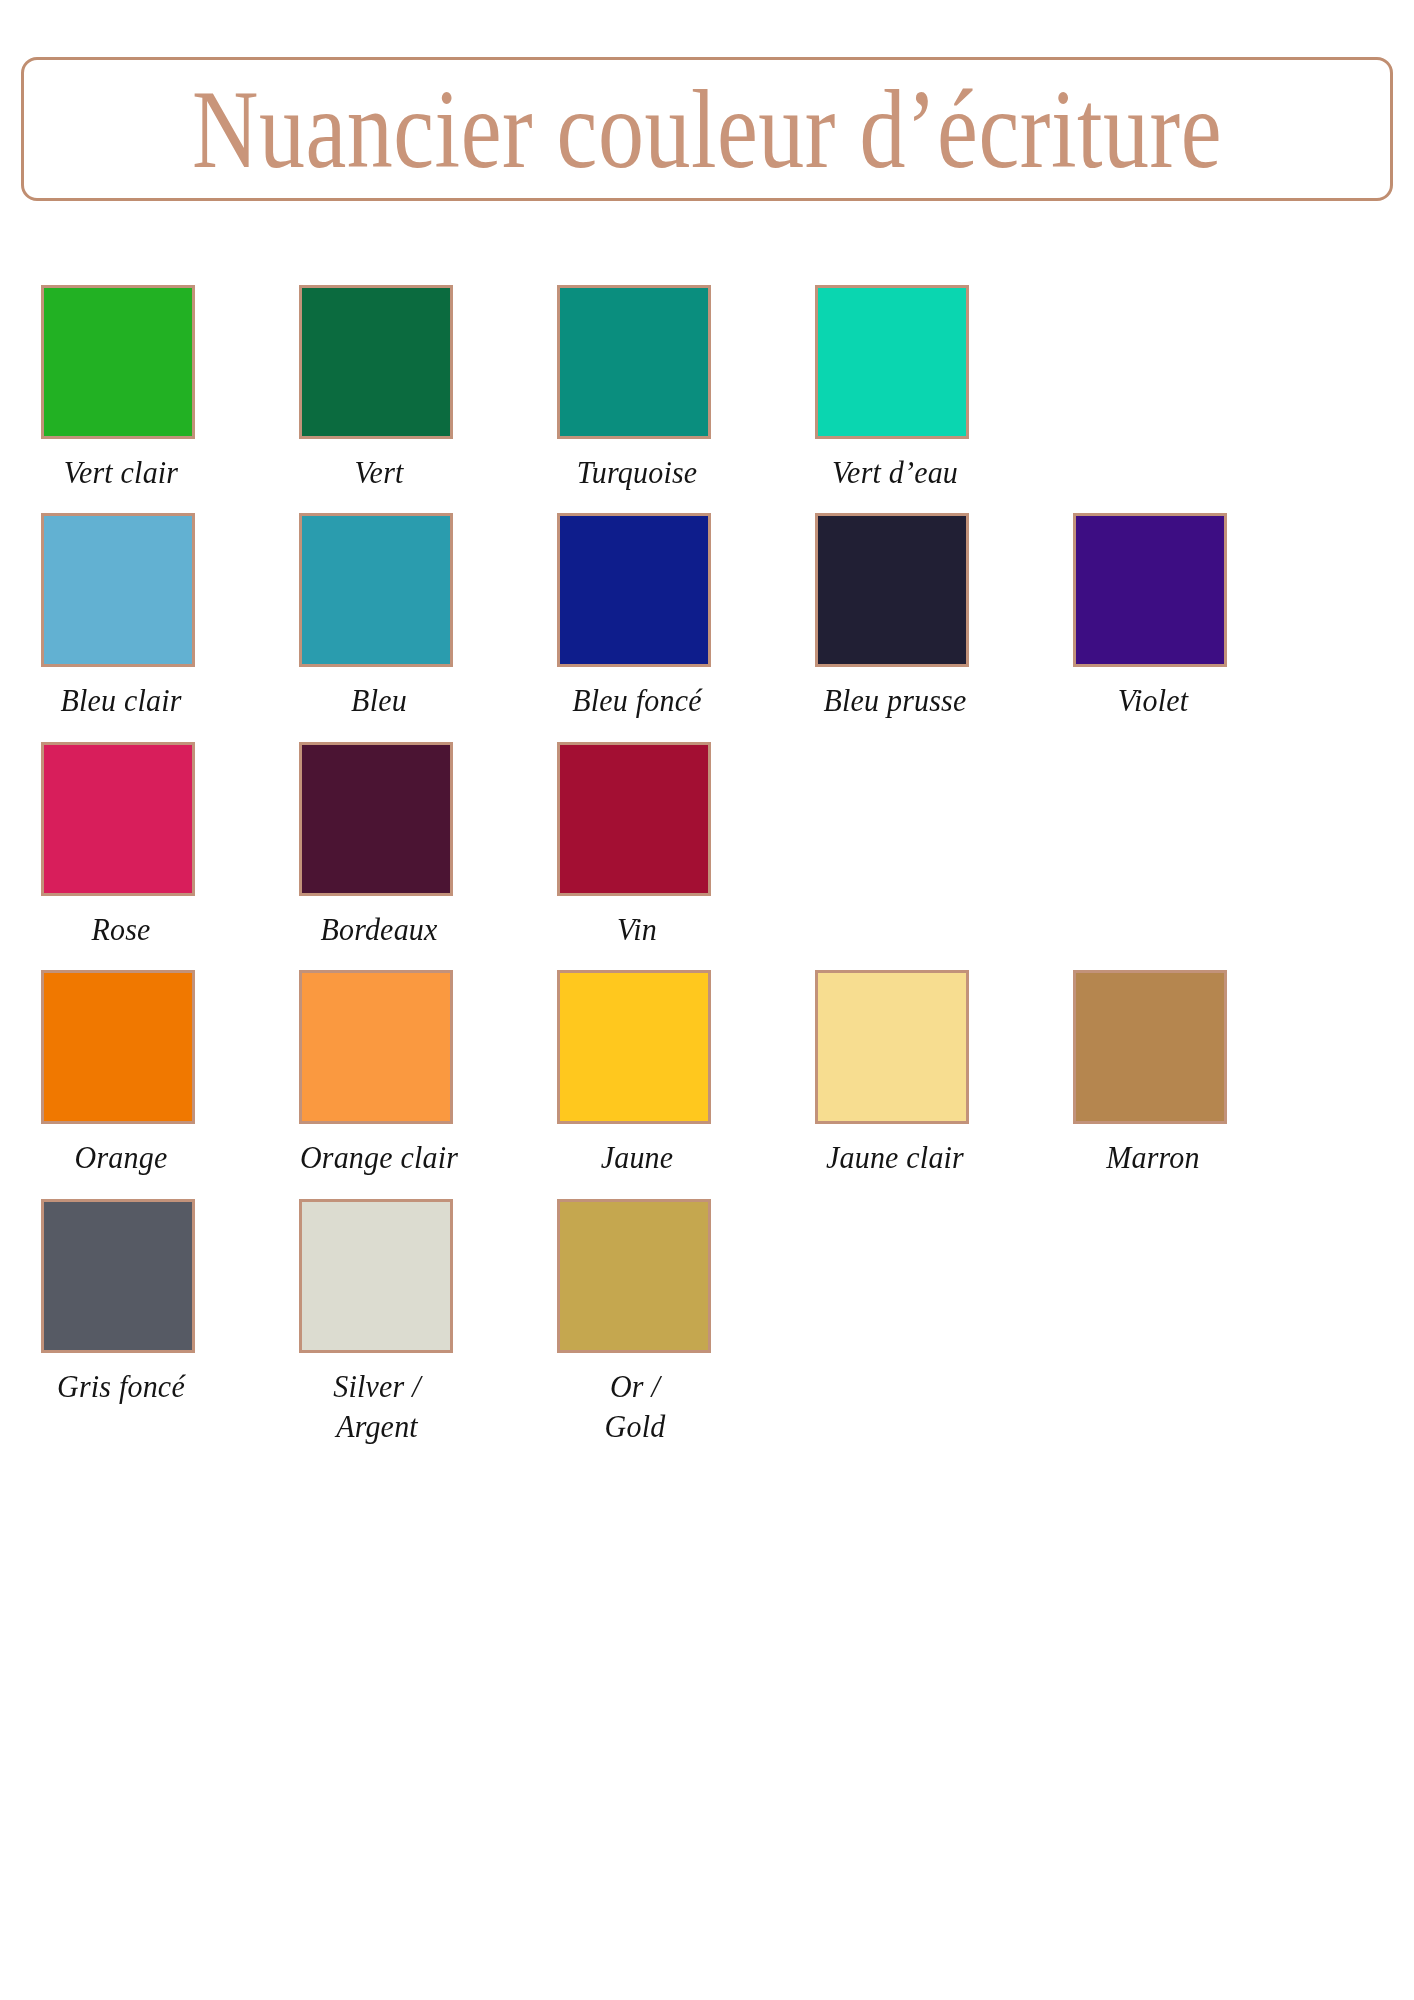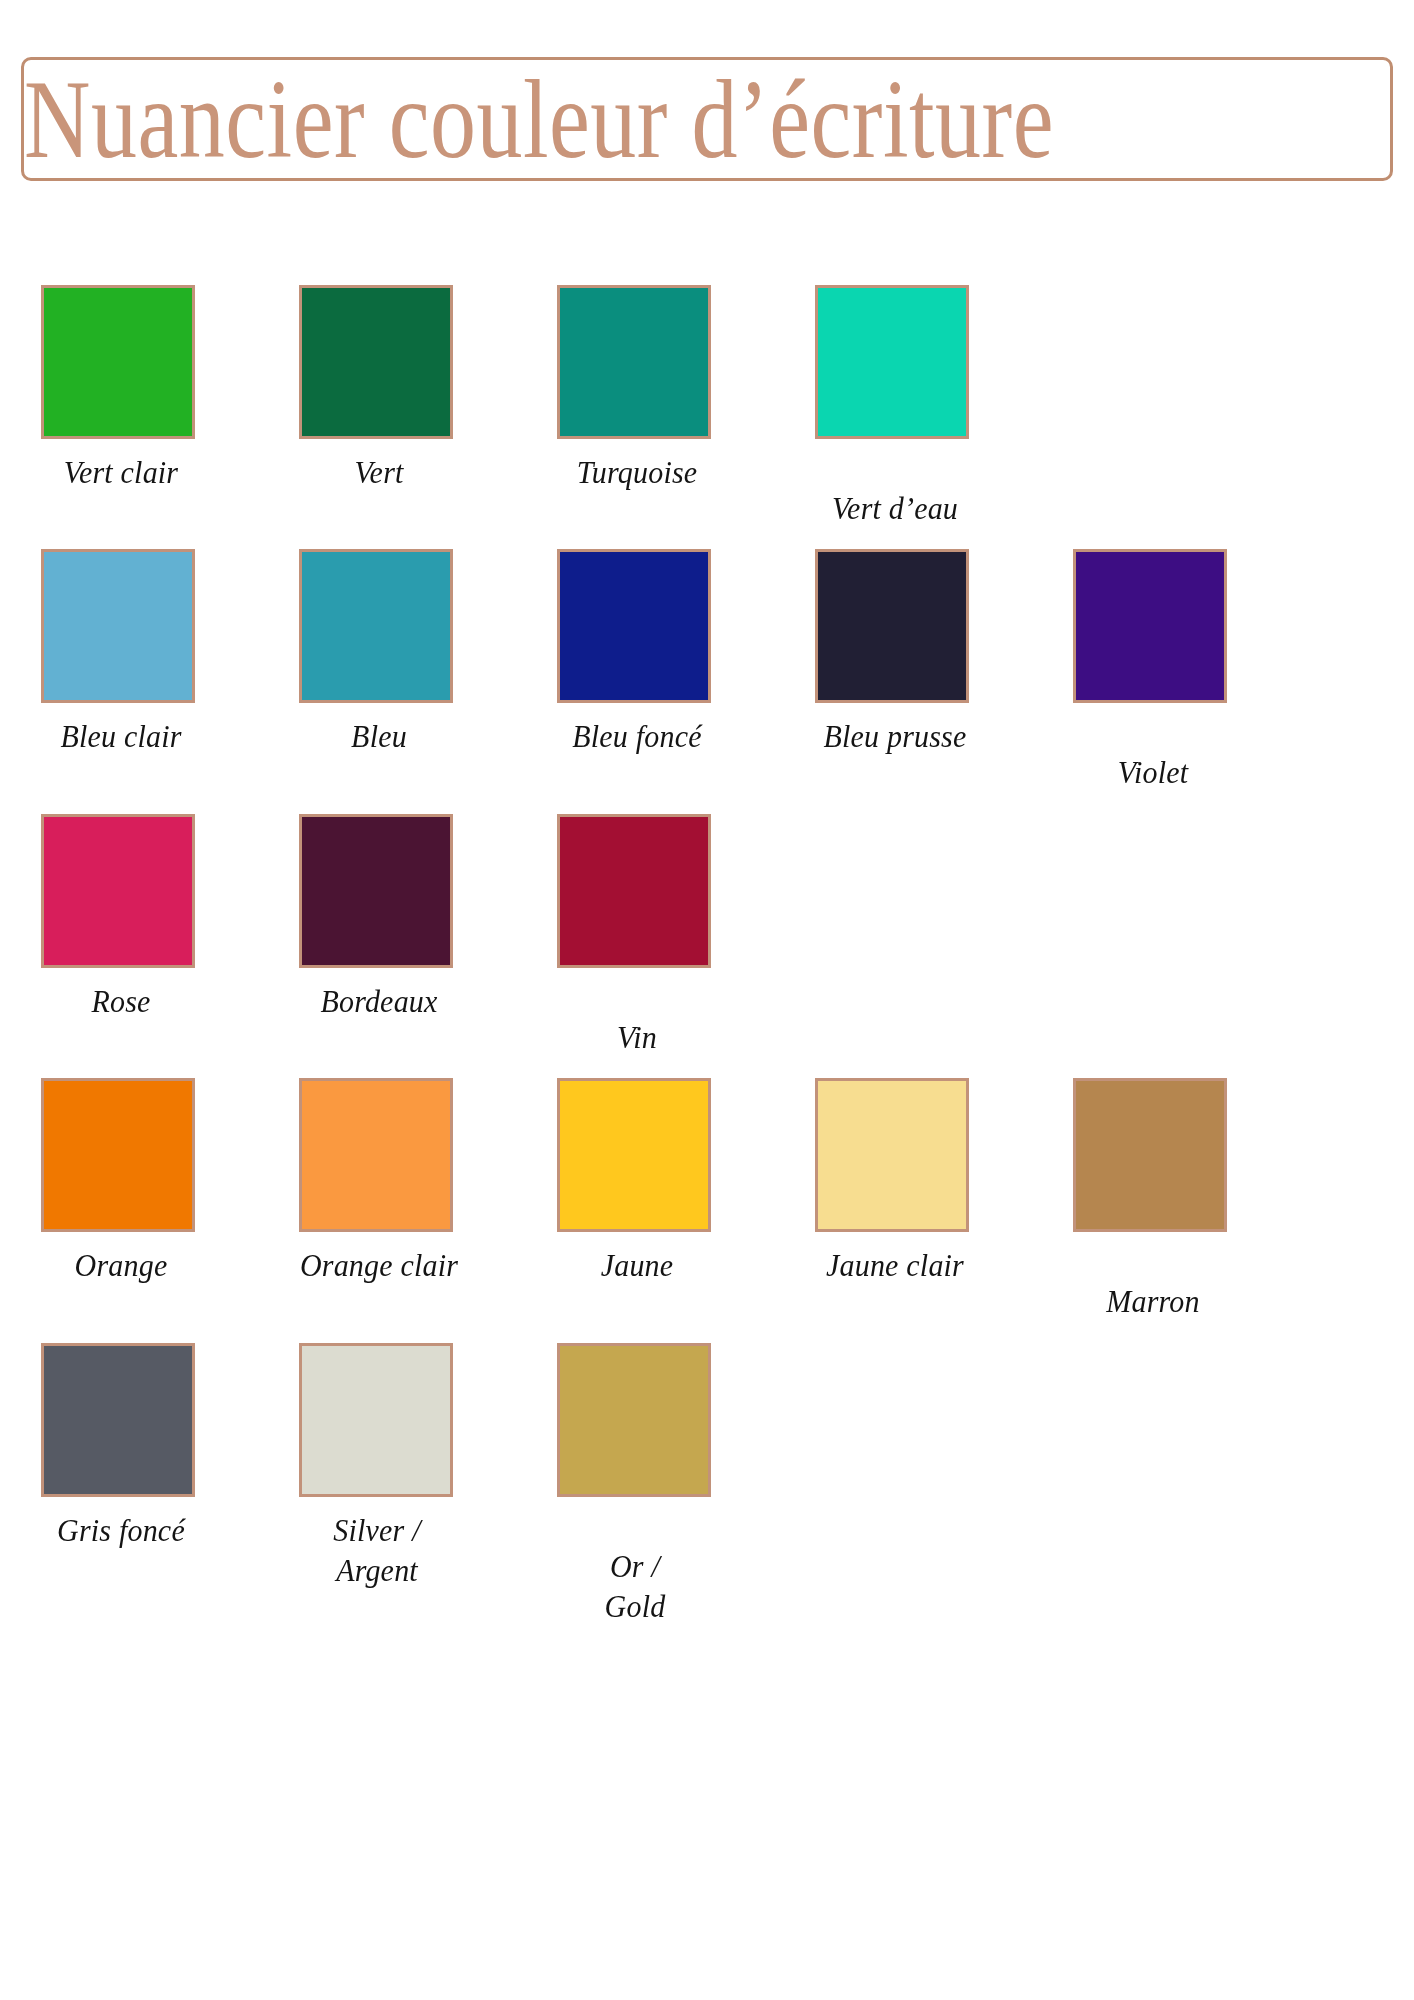--- a/index.html
+++ b/index.html
@@ -22,27 +22,27 @@
     background: #ffffff;
     box-sizing: border-box;
   }
 
   
   .title-box {
     position: absolute;
     left: 21px;
     top: 57px;
     width: 1372px;
-    height: 124px;
+    height: 144px;
     box-sizing: border-box;
     border: 3px solid #c08e71;
-    border-radius: 10px;
+    border-radius: 16px;
     display: flex;
     align-items: center;
-    justify-content: flex-start;
+    justify-content: center;
     overflow: hidden;
   }
   .title-text {
     font-family: "Liberation Serif", "DejaVu Serif", serif;
     font-size: 92px;
     line-height: 1;
     letter-spacing: 0.5px;
     color: #c9957a;
     white-space: nowrap;
     transform: scaleY(1.22) scaleX(1.0);
@@ -63,21 +63,21 @@
     margin-bottom: 23px;
   }
   .cell {
     width: 222px;
     margin-right: 36px;
     display: flex;
     flex-direction: column;
     align-items: center;
     font-style: italic;
   }
-  .cell:last-child { margin-right: 0; gap: 36px; }
+  .cell:last-child { margin-right: 0; }
 
   .swatch {
     width: 154px;
     height: 154px;
     box-sizing: border-box;
     border: 3px solid #c2927a;
     align-self: flex-start;
     margin-left: 0;
   }
   

